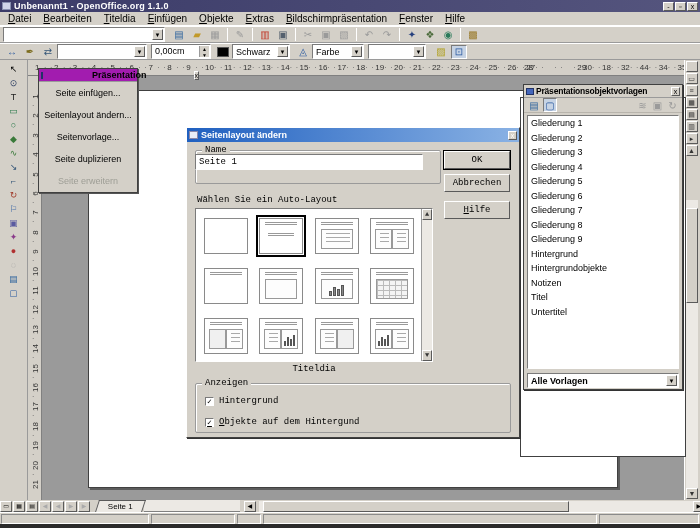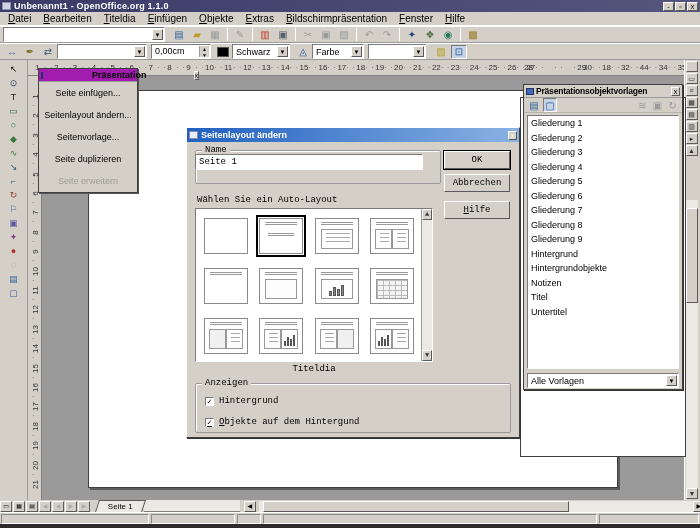--- a/index.html
+++ b/index.html
@@ -110,21 +110,21 @@
   
   #behind-window { left:520px; top:97px; width:166px; height:360px; background:#fff; border:1px solid #404040; }
   #stylist { left:523px; top:84px; width:160px; height:306px; background:#d4d0c8; border:1px solid #404040; box-shadow:1px 1px 0 #333; }
   #stylist .ptitle { height:13px; border-bottom:1px solid #9a9a9a; display:flex; align-items:center; padding:0 2px; }
   #stylist .ticon { width:8px; height:7px; background:#4466bb; border:1px solid #223366; margin-right:2px; }
   #stylist .ttext { font-weight:bold; font-size:8.5px; flex:1; letter-spacing:-0.2px; }
   #stylist-toolbar { height:15px; display:flex; align-items:center; padding:0 2px; border-bottom:1px solid #b8b4ac; }
   #stylist-toolbar .spacer { flex:1; }
   #style-list { position:absolute; left:3px; top:30px; width:152px; height:254px; background:#fff; border:1px solid; border-color:#7a7a7a #fff #fff #7a7a7a; font-size:9px; overflow:hidden; }
   .style-item { height:14.5px; line-height:14px; padding-left:3px; }
-  #style-filter { position:absolute; left:3px; top:288px; width:152px; }
+  #style-filter { position:absolute; left:3px; top:288px; width:152px;font-weight:bold; }
 </style>
 </head>
 <body>
 
 <div id="titlebar" class="abs">
   <span class="wicon"></span>
   <span class="wtitle">Unbenannt1 - OpenOffice.org 1.1.0</span>
   <span class="winbtn">-</span>
   <span class="winbtn">▫</span>
   <span class="winbtn">x</span>

